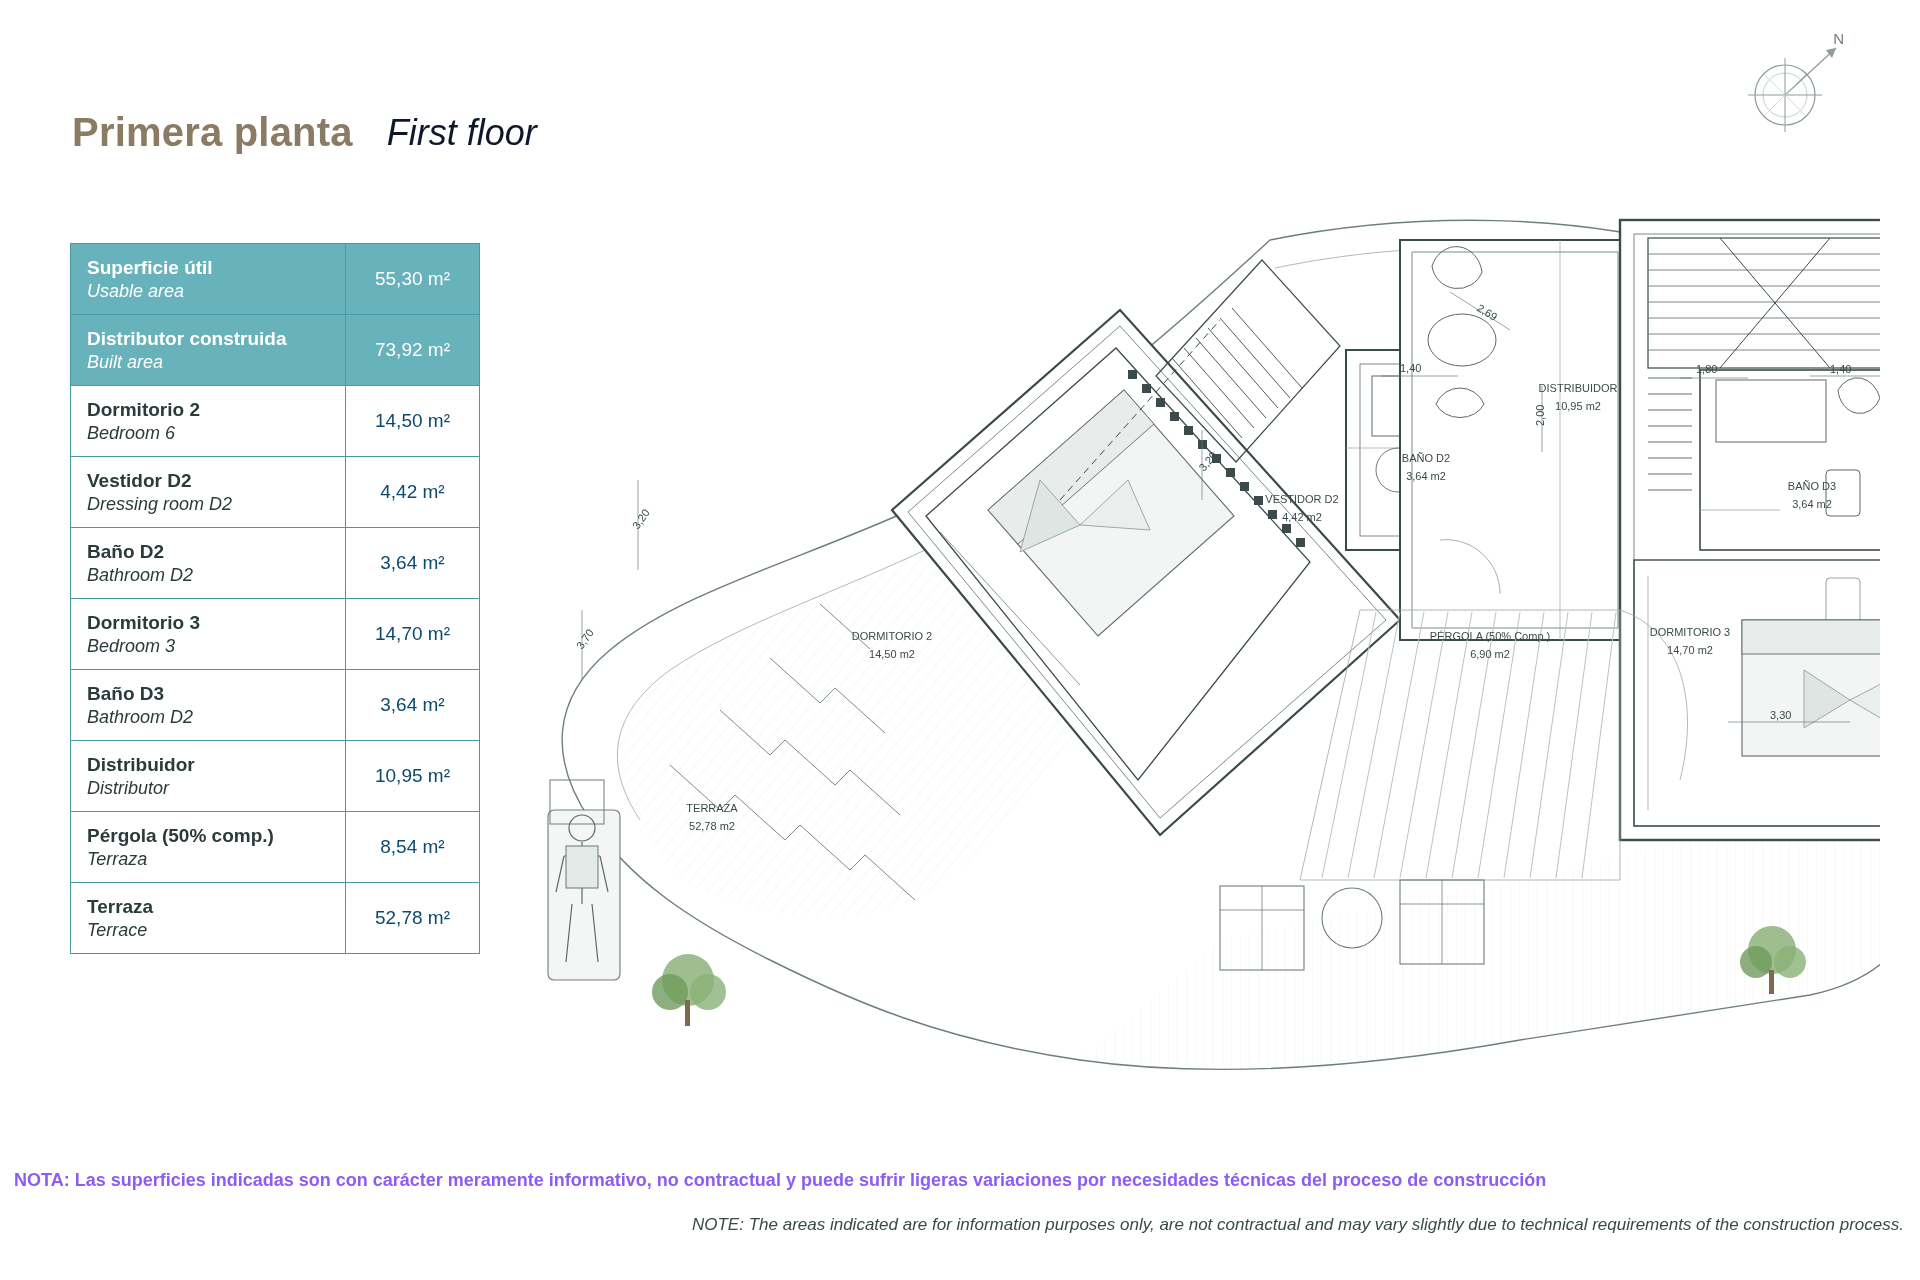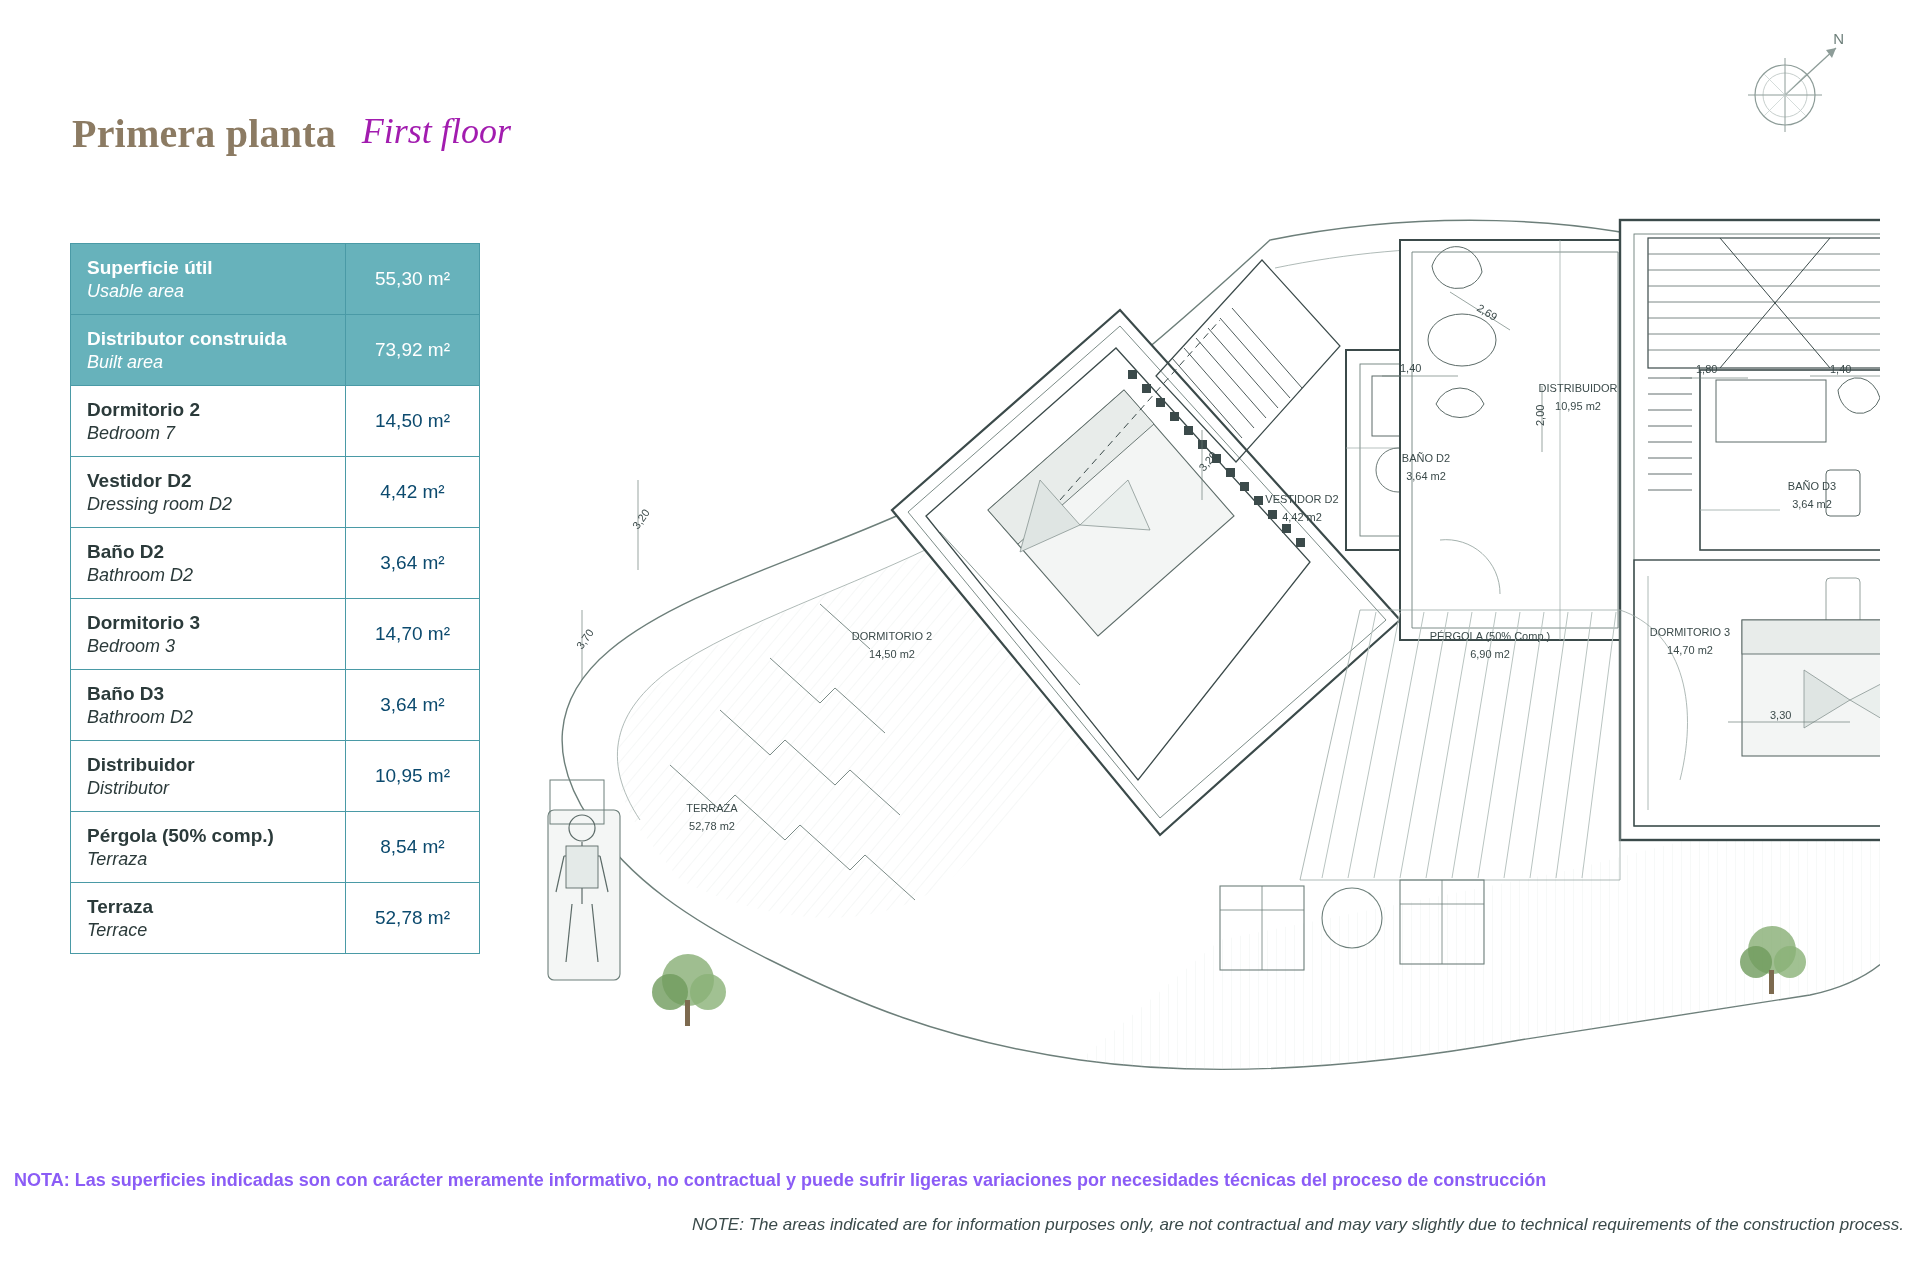--- a/index.html
+++ b/index.html
@@ -15,34 +15,33 @@
     position: relative;
     overflow: hidden;
   }
 
   
   #title-block {
     position: absolute;
     left: 72px;
     top: 110px;
     display: flex;
-    align-items: flex-start;
-    gap: 26px;
-    font-family: Liberation Serif, serif;
+    align-items: center;
+    gap: 34px;
   }
   #title-es {
     font-size: 40px;
     font-weight: bold;
     color: #8c7b63;
     letter-spacing: 0.2px;
   }
   #title-en {
     font-size: 36px;
     font-style: italic;
-    color: #a21caf;
+    color: #0f172a;
     font-weight: normal;
   }
 
   
   #areas-table {
     position: absolute;
     left: 70px;
     top: 243px;
     width: 410px;
     border-collapse: collapse;
@@ -165,21 +164,21 @@
     <tr class="row-highlight">
       <td class="label-cell">
         <span class="name-es">Distributor construida</span>
         <span class="name-en">Built area</span>
       </td>
       <td class="value-cell">73,92 m²</td>
     </tr>
     <tr>
       <td class="label-cell">
         <span class="name-es">Dormitorio 2</span>
-        <span class="name-en">Bedroom 7</span>
+        <span class="name-en">Bedroom 6</span>
       </td>
       <td class="value-cell">14,50 m²</td>
     </tr>
     <tr>
       <td class="label-cell">
         <span class="name-es">Vestidor D2</span>
         <span class="name-en">Dressing room D2</span>
       </td>
       <td class="value-cell">4,42 m²</td>
     </tr>

